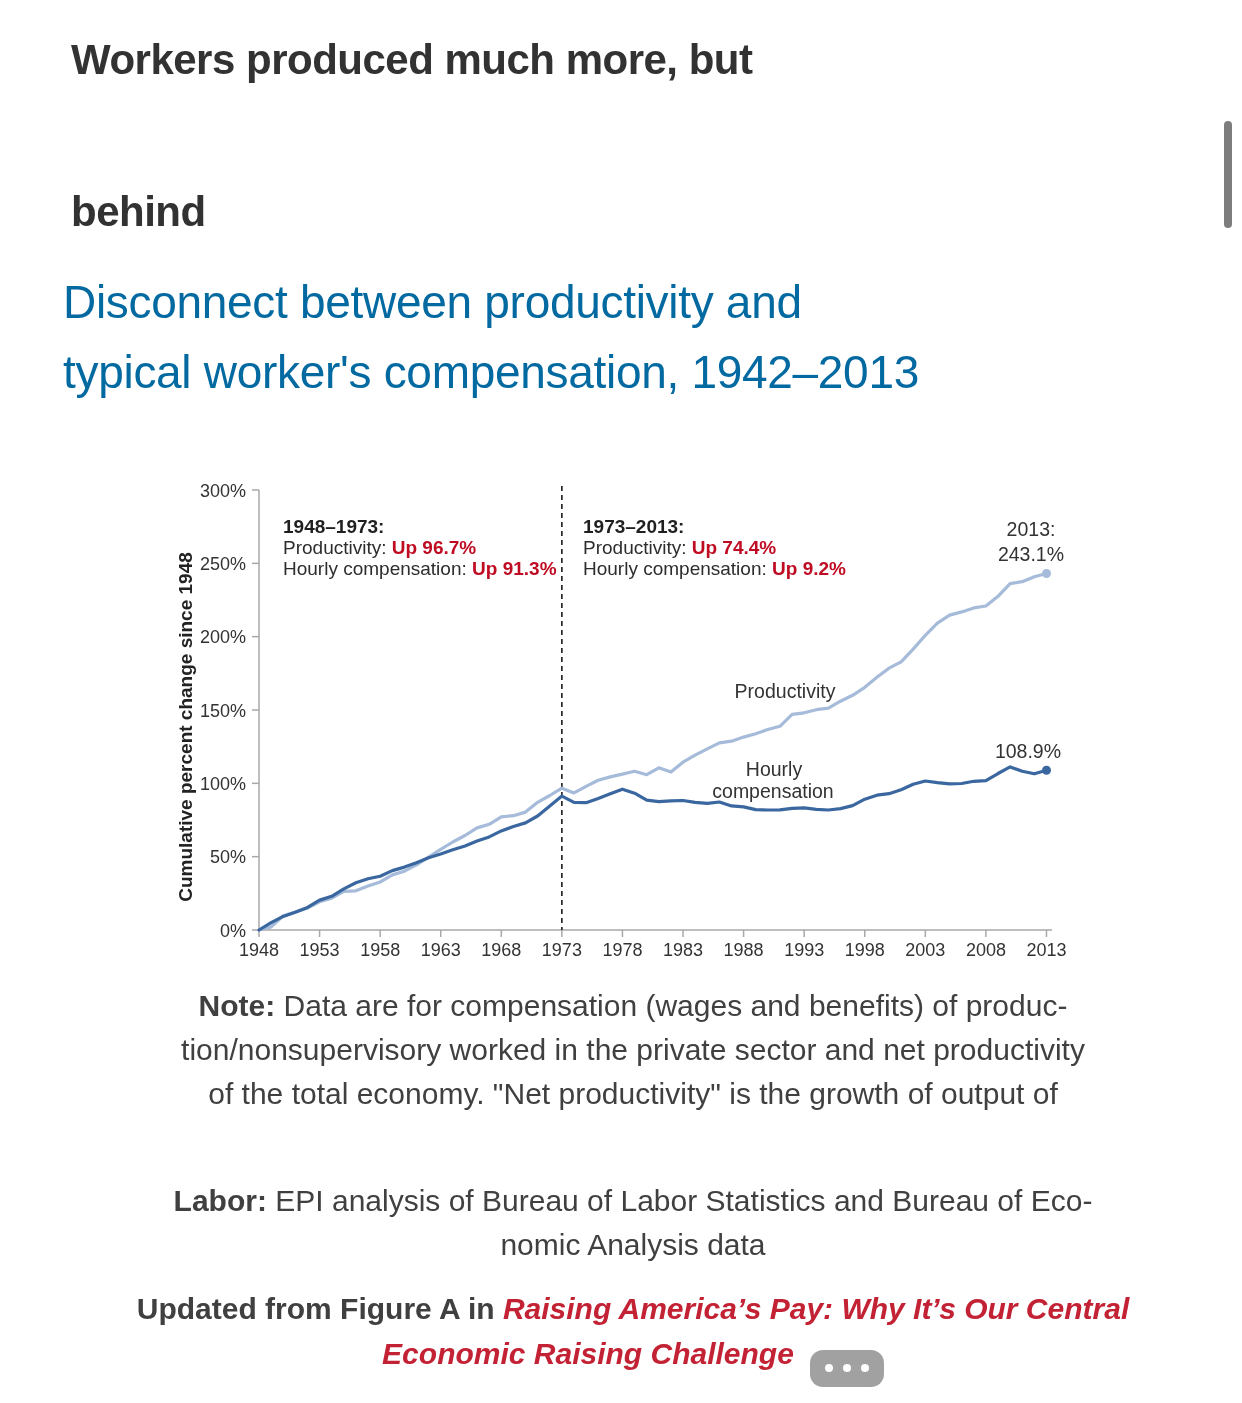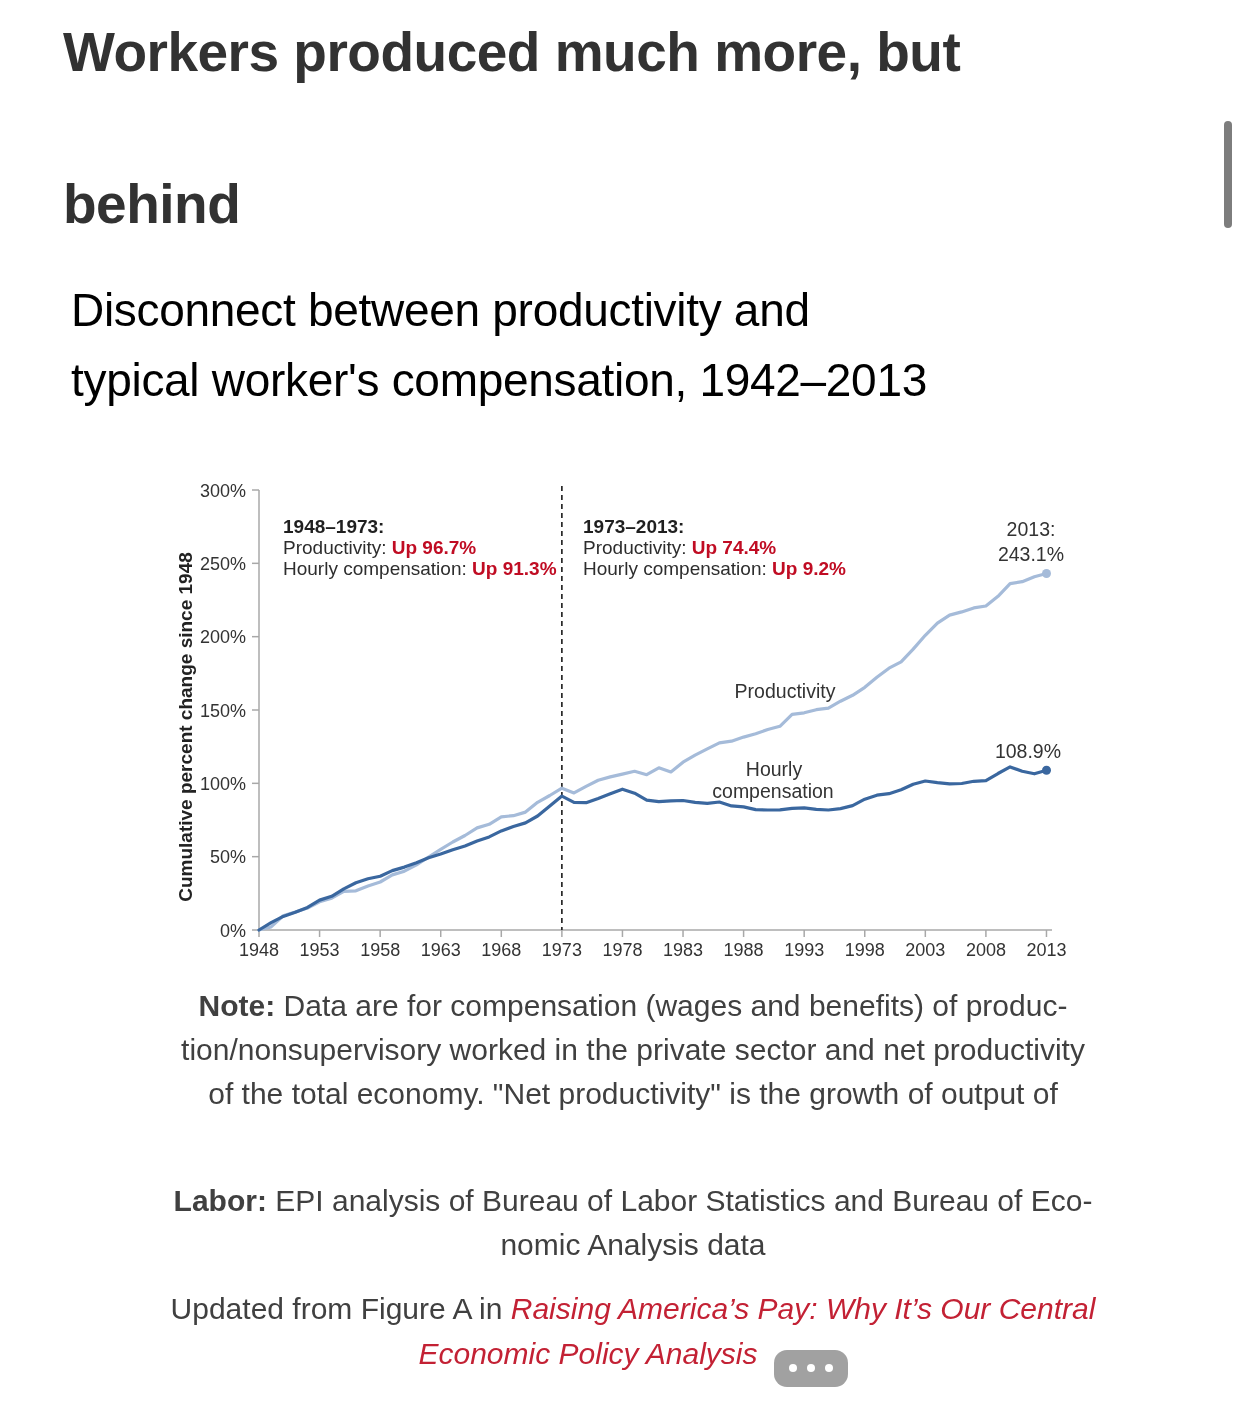--- a/index.html
+++ b/index.html
@@ -2,46 +2,46 @@
 <html><head>
 <meta charset="utf-8">
 <style>
   html,body{margin:0;padding:0;}
   body{
     width:1242px;height:1403px;position:relative;background:#ffffff;
     font-family:"Liberation Sans",sans-serif;overflow:hidden;
   }
   .b{font-weight:bold;}
   .title{
-    position:absolute;left:63px;top:14px;margin:0;width:1120px;
-    font-size:55px;line-height:76px;font-weight:700;color:#323232;letter-spacing:-0.5px;
+    position:absolute;left:63px;top:14px;margin:8px;width:1120px;
+    font-size:42px;line-height:76px;font-weight:700;color:#323232;letter-spacing:-0.5px;
   }
   .subtitle{
-    position:absolute;left:63px;top:267px;margin:8px;width:1140px;
-    font-size:46px;line-height:70px;font-weight:400;color:#000000;letter-spacing:-0.3px;
+    position:absolute;left:63px;top:267px;margin:0;width:1140px;
+    font-size:46px;line-height:70px;font-weight:400;color:#0369a1;letter-spacing:-0.3px;
   }
   .scrollbar-thumb{
     position:absolute;left:1224px;top:121px;width:8px;height:107px;
     border-radius:4px;background:#7d7d7d;
   }
   .chart{position:absolute;left:150px;top:460px;width:960px;height:520px;}
   svg text{font-family:"Liberation Sans",sans-serif;}
   .tick{font-size:18px;fill:#333333;}
   .ytitle{font-size:19px;font-weight:bold;fill:#222222;}
   .ann{font-size:19px;fill:#2d2d2d;}
   .ann-h{font-weight:bold;fill:#1f1f1f;}
   .ann-red{fill:#c00c23;font-weight:bold;}
   .clabel{font-size:19.5px;fill:#333333;}
   .body-text{
     position:absolute;left:63px;margin:0;width:1140px;
     font-size:30px;line-height:44px;color:#404040;text-align:center;
   }
   .note{top:984px;}
   .source{top:1179px;}
-  .updated{top:1286px;line-height:45px;}
+  .updated{top:1286px;line-height:45px;font-weight:bold;}
   .link{color:#c32134;font-style:italic;text-decoration:none;}
   .more{
     display:inline-flex;align-items:center;justify-content:center;gap:10px;
     width:74px;height:37px;margin-left:16px;vertical-align:-8px;
     background:#a1a1a1;border:none;border-radius:13px;cursor:pointer;padding:0;
   }
   .more .dots{display:inline-flex;gap:10px;align-items:center;}
   .more .dot{width:8px;height:8px;border-radius:50%;background:#ffffff;display:inline-block;}
 </style>
 </head>
@@ -148,20 +148,20 @@
   <span>tion/nonsupervisory worked in the private sector and net productivity</span><br>
   <span>of the total economy. "Net productivity" is the growth of output of</span><br>
 </p>
 
 <p class="body-text source">
   <span class="b">Labor:</span><span> EPI analysis of Bureau of Labor Statistics and Bureau of Eco-</span><br>
   <span>nomic Analysis data</span>
 </p>
 
 <p class="body-text updated">
-  <span>Updated from Figure A in </span><a class="link" href="#"><span>Raising America’s Pay: Why It’s Our Central</span><br><span>Economic Policy Analysis</span></a><button class="more">
+  <span>Updated from Figure A in </span><a class="link" href="#"><span>Raising America’s Pay: Why It’s Our Central</span><br><span>Economic Raising Challenge</span></a><button class="more">
      <span class="dots">
         <span class="dot"></span>
         <span class="dot"></span>
         <span class="dot"></span>
       </span>
   </button>
 </p>
 
 </body></html>

